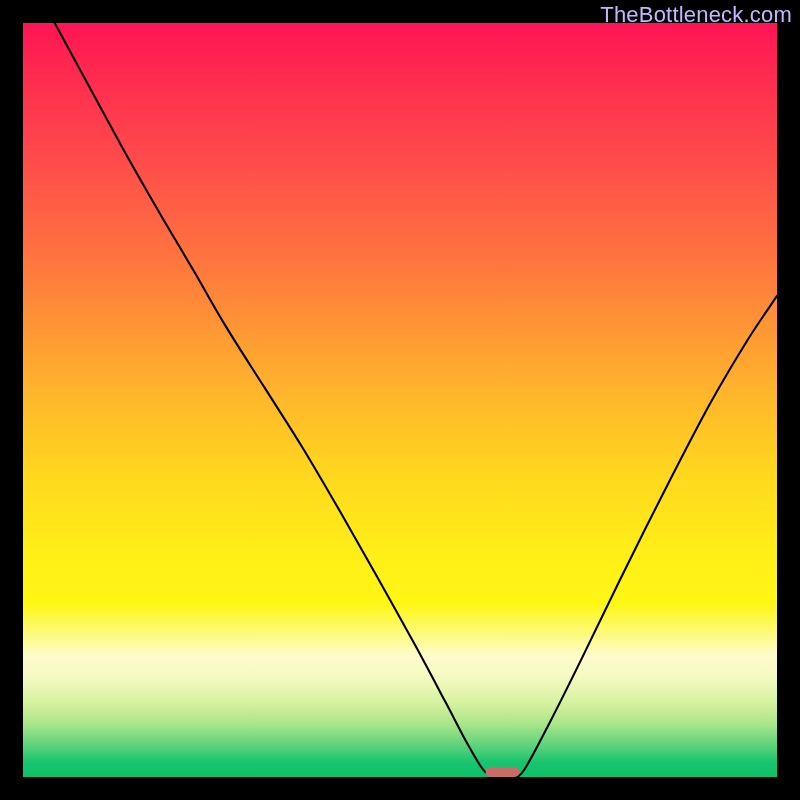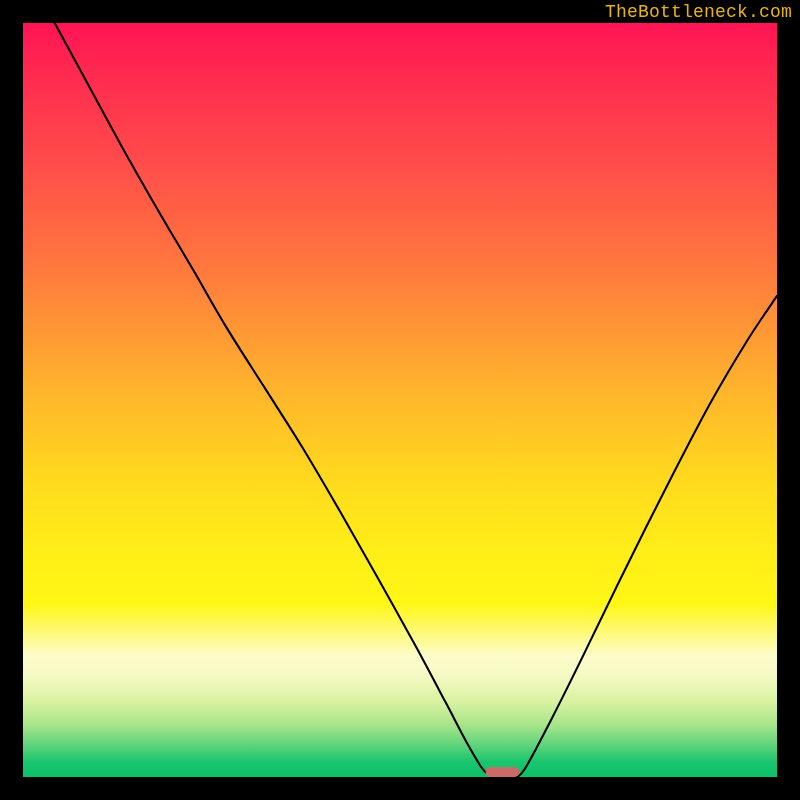--- a/index.html
+++ b/index.html
@@ -53,24 +53,24 @@
     stroke-linecap: round;
     stroke-linejoin: round;
   }
   .pill {
     fill: #cb6b67;
   }
   .watermark {
     position: absolute;
     top: 2px;
     right: 8px;
-    font-family: Liberation Mono, monospace;
-    font-size: 18px;
+    font-family: Liberation Sans, sans-serif;
+    font-size: 22px;
     font-weight: 500;
-    color: #eab308;
+    color: #c4b5fd;
     letter-spacing: 0.2px;
   }
 </style>
 </head>
 <body>
 
 <div class="chart-container">
   <div class="plot-area">
     <svg class="curve-svg" viewBox="0 0 754 754">
       <path id="bottleneck-curve" class="curve-path" d="M 31.67 0.00 C 36.44 8.80, 49.26 32.42, 60.32 52.78 C 71.38 73.14, 85.45 99.53, 98.02 122.15 C 110.59 144.77, 123.66 167.64, 135.72 188.50 C 147.78 209.36, 159.09 227.96, 170.40 247.31 C 181.71 266.66, 191.77 285.14, 203.58 304.62 C 215.39 324.09, 228.71 344.33, 241.28 364.18 C 253.85 384.04, 266.41 403.14, 278.98 423.75 C 291.55 444.36, 304.11 466.10, 316.68 487.84 C 329.25 509.58, 341.81 531.82, 354.38 554.19 C 366.95 576.56, 380.77 601.31, 392.08 622.05 C 403.39 642.78, 413.44 662.01, 422.24 678.60 C 431.04 695.19, 438.58 710.27, 444.86 721.58 C 451.14 732.89, 456.17 741.43, 459.94 746.46 C 463.71 751.49, 464.21 750.48, 467.48 751.74 C 470.75 752.99, 475.77 753.62, 479.54 754.00 C 483.31 754.38, 486.46 755.26, 490.10 754.00 C 493.74 752.74, 495.13 755.88, 501.41 746.46 C 507.69 737.04, 518.38 715.67, 527.80 697.45 C 537.22 679.23, 546.65 660.13, 557.96 637.13 C 569.27 614.13, 581.84 587.49, 595.66 559.47 C 609.48 531.44, 625.82 498.52, 640.90 468.99 C 655.98 439.46, 672.32 407.41, 686.14 382.28 C 699.96 357.14, 712.53 336.41, 723.84 318.19 C 735.15 299.97, 748.97 280.49, 754.00 272.95"></path>

